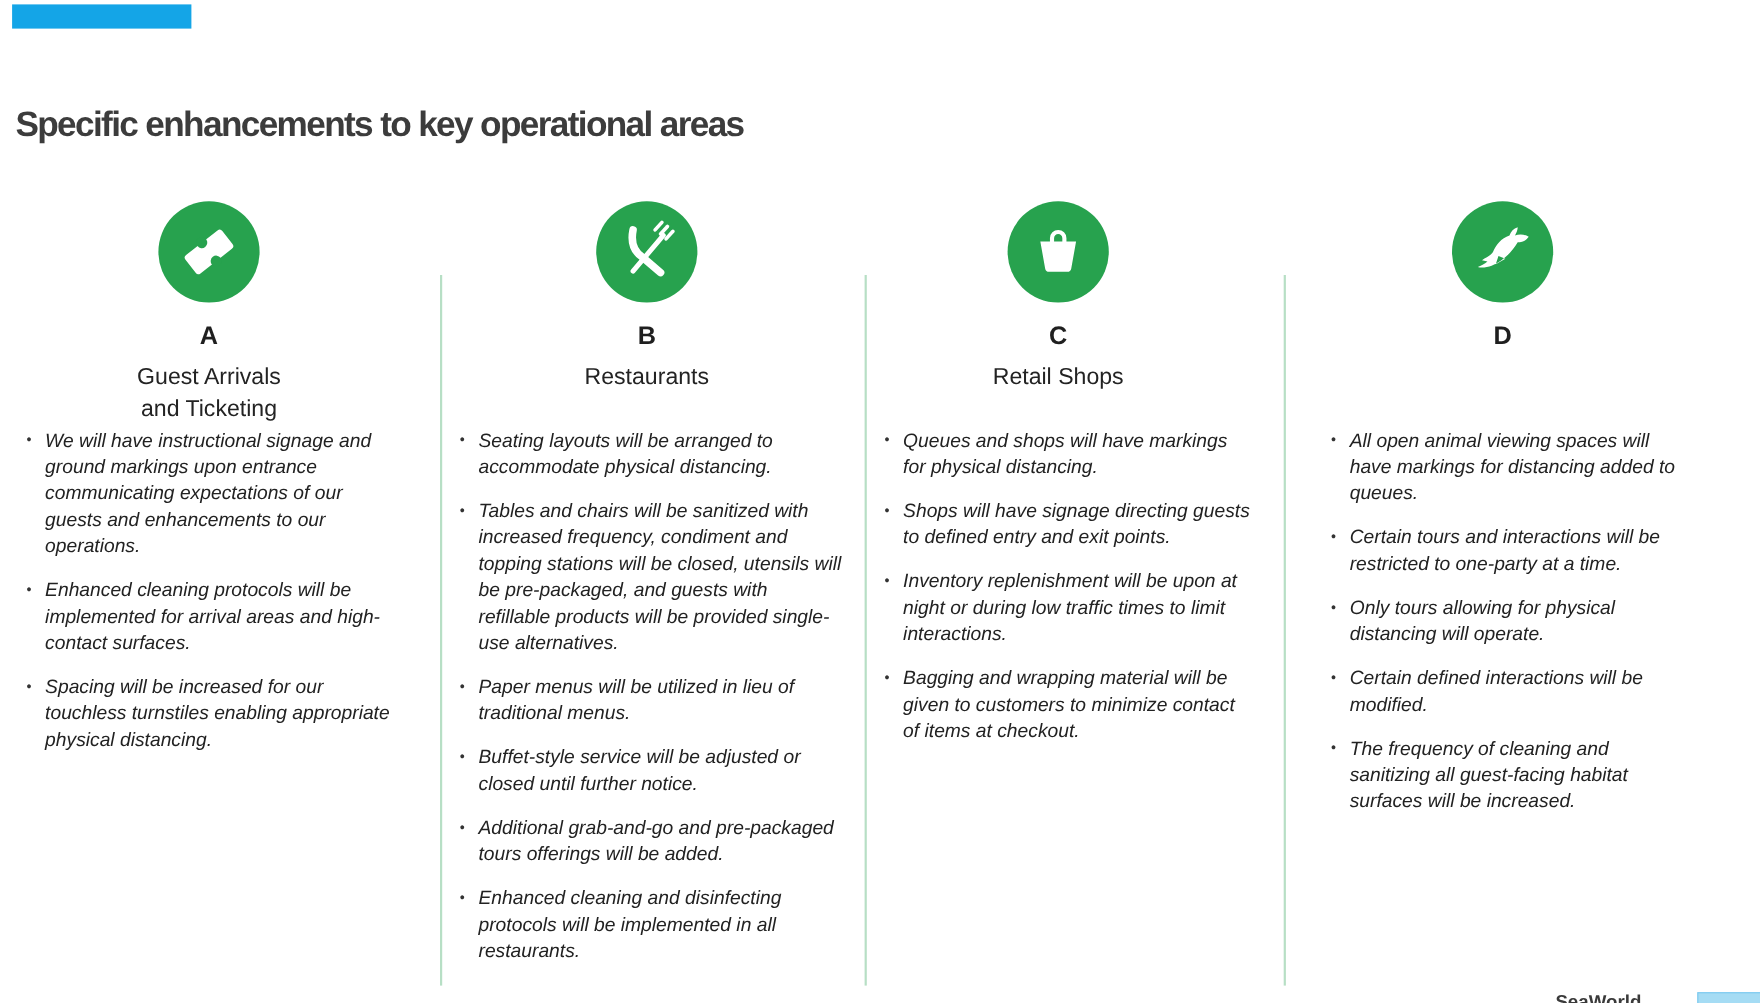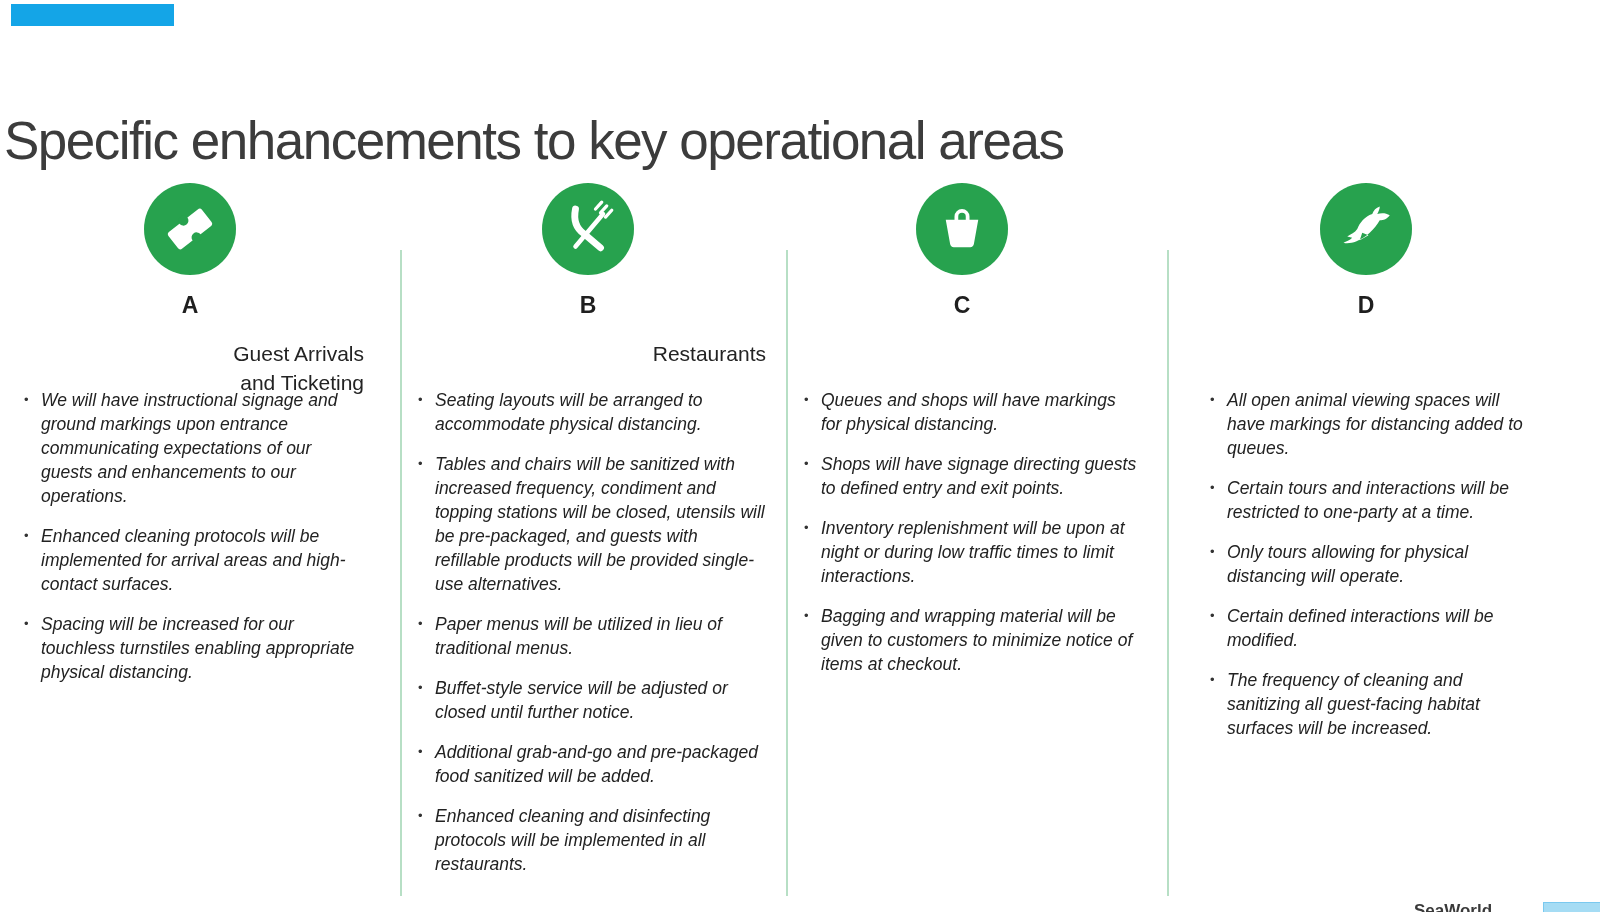--- a/index.html
+++ b/index.html
@@ -14,22 +14,22 @@
     width:1600px;height:912px;position:relative;overflow:hidden;
     background:#ffffff;
     font-family:"Liberation Sans","DejaVu Sans",sans-serif;
     color:var(--text-color);
   }
   .topbar{
     position:absolute;left:11px;top:4px;width:163px;height:22px;
     background:var(--blue);
   }
   .slide-title{
-    position:absolute;left:4px;top:74px;
-    font-size:53px;font-weight:400;letter-spacing:-1.5px;
+    position:absolute;left:14px;top:74px;
+    font-size:32px;font-weight:700;letter-spacing:-1.5px;
     color:var(--title-color);white-space:nowrap;
   }
   .divider{
     position:absolute;top:250px;height:646px;width:2px;
     background:var(--divider);
   }
   .divider-1{left:400px}
   .divider-2{left:786px}
   .divider-3{left:1167px}
 
@@ -41,21 +41,21 @@
 
   .col-head{height:205px;text-align:center;}
   .icon-circle{
     width:92px;height:92px;border-radius:50%;
     background:var(--green);
     margin:0 auto 16px auto;
     display:flex;align-items:center;justify-content:center;
   }
   .icon-circle svg{width:60px;height:60px;display:block;}
   .col-letter{font-size:23px;font-weight:700;line-height:28px;color:#1f1f1f;}
-  .col-heading{font-size:21px;line-height:29px;margin-top:20px;color:#232323;text-align:right;}
+  .col-heading{font-size:21px;line-height:29px;margin-top:9px;color:#232323;}
 
   .col-bullets{list-style:none;margin:0;padding:0 0 0 8px;}
   .col-2 .col-bullets{padding-left:18px;}
   .col-3 .col-bullets{padding-left:18px;}
   .col-bullets li{
     display:flex;margin-bottom:16px;
     font-size:17.5px;line-height:24px;
   }
   .col-bullets .marker{flex:0 0 17px;font-size:13px;line-height:24px;color:#333;}
   .col-bullets .btext{flex:1;font-style:italic;}
@@ -143,55 +143,58 @@
         <li>
           <span class="marker">•</span>
           <span class="btext">Paper menus will be utilized in lieu of traditional menus.</span>
         </li>
         <li>
           <span class="marker">•</span>
           <span class="btext">Buffet-style service will be adjusted or closed until further notice.</span>
         </li>
         <li>
           <span class="marker">•</span>
-          <span class="btext">Additional grab-and-go and pre-packaged food sanitized will be added.</span>
+          <span class="btext">Additional grab-and-go and pre-packaged tours offerings will be added.</span>
         </li>
         <li>
           <span class="marker">•</span>
           <span class="btext">Enhanced cleaning and disinfecting protocols will be implemented in all restaurants.</span>
         </li>
       </ul>
   </section>
 
   <section class="column col-2">
     <div class="col-head">
       <div class="icon-circle">
           <svg viewBox="0 0 48 48" xmlns="http://www.w3.org/2000/svg">
     <path d="M19.5 17 v-3 a4.5 4.5 0 0 1 9 0 V17" fill="none" stroke="#ffffff" stroke-width="3"></path>
     <path d="M11 16.5 h26 l-3.5 19.5 a3 3 0 0 1 -3 2.5 h-13 a3 3 0 0 1 -3 -2.5 z" fill="#ffffff"></path>
   </svg>
         </div>
       <div class="col-letter">C</div>
+      <div class="col-heading">
+          <div>Retail Shops</div>
+        </div>
     </div>
     <ul class="col-bullets">
         <li>
           <span class="marker">•</span>
           <span class="btext">Queues and shops will have markings for physical distancing.</span>
         </li>
         <li>
           <span class="marker">•</span>
           <span class="btext">Shops will have signage directing guests to defined entry and exit points.</span>
         </li>
         <li>
           <span class="marker">•</span>
           <span class="btext">Inventory replenishment will be upon at night or during low traffic times to limit interactions.</span>
         </li>
         <li>
           <span class="marker">•</span>
-          <span class="btext">Bagging and wrapping material will be given to customers to minimize notice of items at checkout.</span>
+          <span class="btext">Bagging and wrapping material will be given to customers to minimize contact of items at checkout.</span>
         </li>
       </ul>
   </section>
 
   <section class="column col-3">
     <div class="col-head">
       <div class="icon-circle">
           <svg viewBox="0 0 48 48" xmlns="http://www.w3.org/2000/svg">
     <path fill="#ffffff" d="M6 35 C8 34 11 33 13 31 L9 30 C12 28 15 27 17 24 C19 19 23 14 29 12 C30 9 32 7 35 6 C35 8 34 10 33 12 C36 11 40 11 43 13 C41 16 38 17 35 17 C31 24 24 31 16 34 C13 35 9 36 6 35 Z M21 27 L19 33 L26 29 Z"></path>
   </svg>

